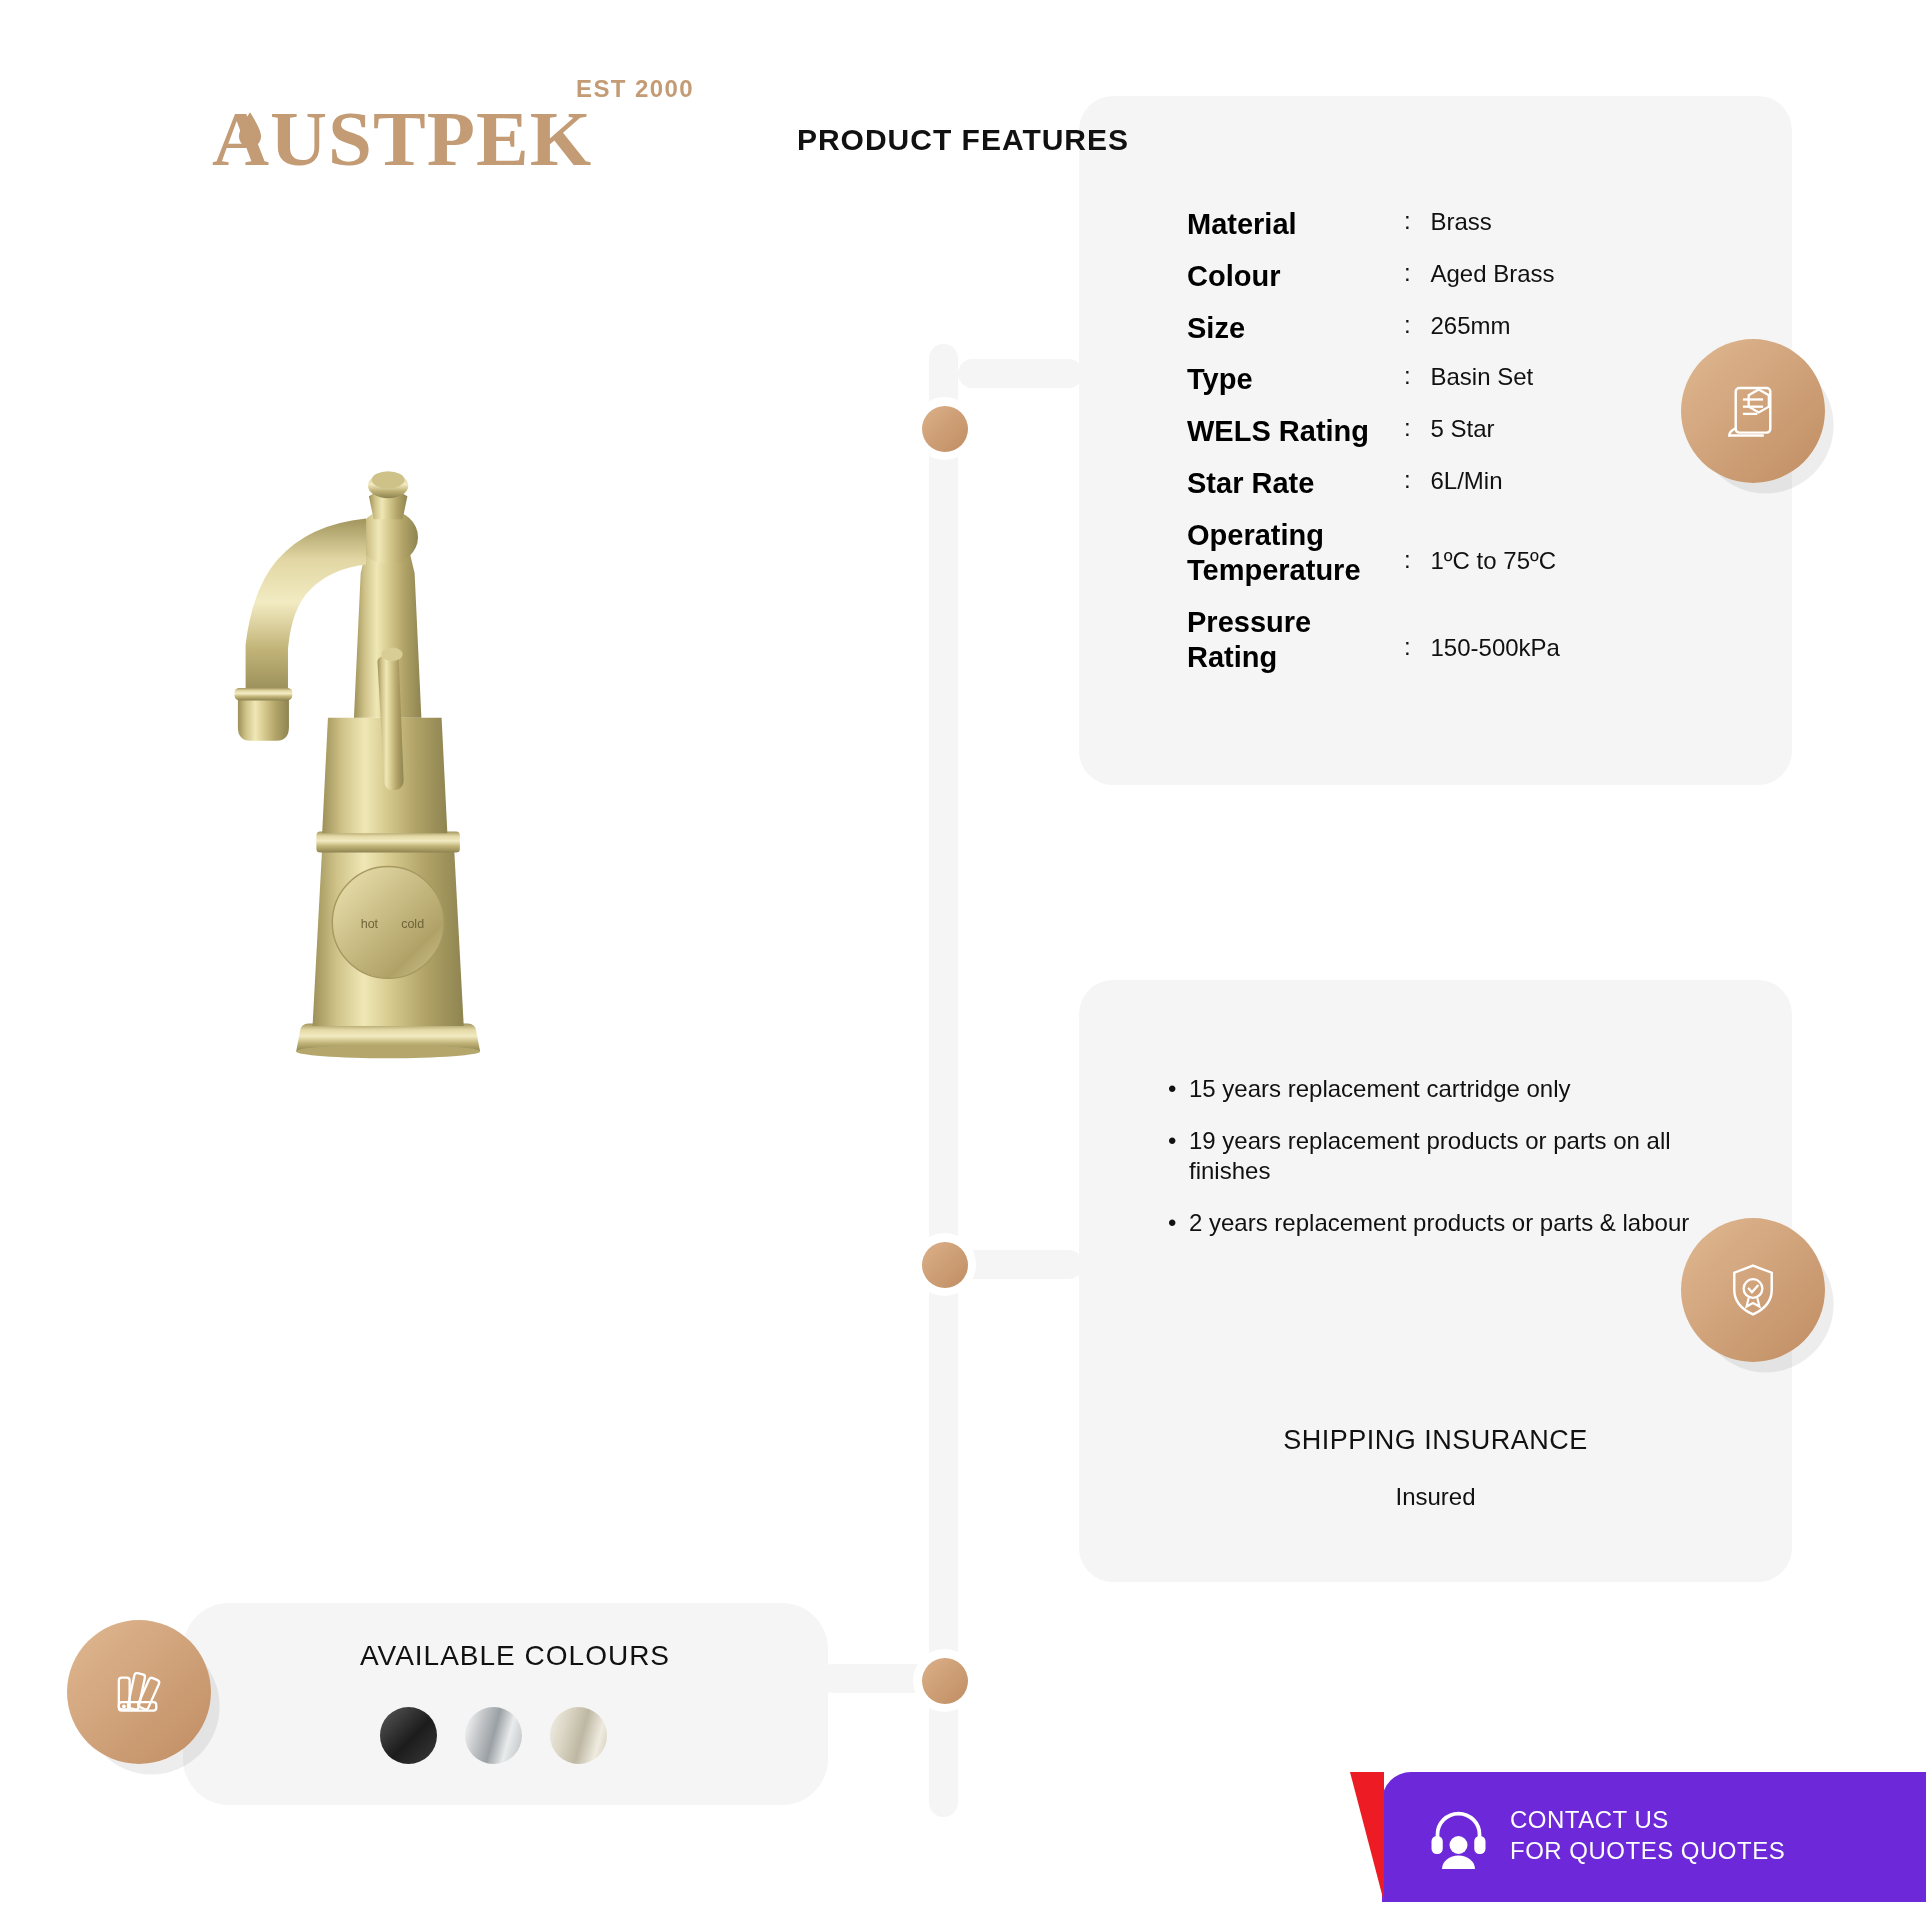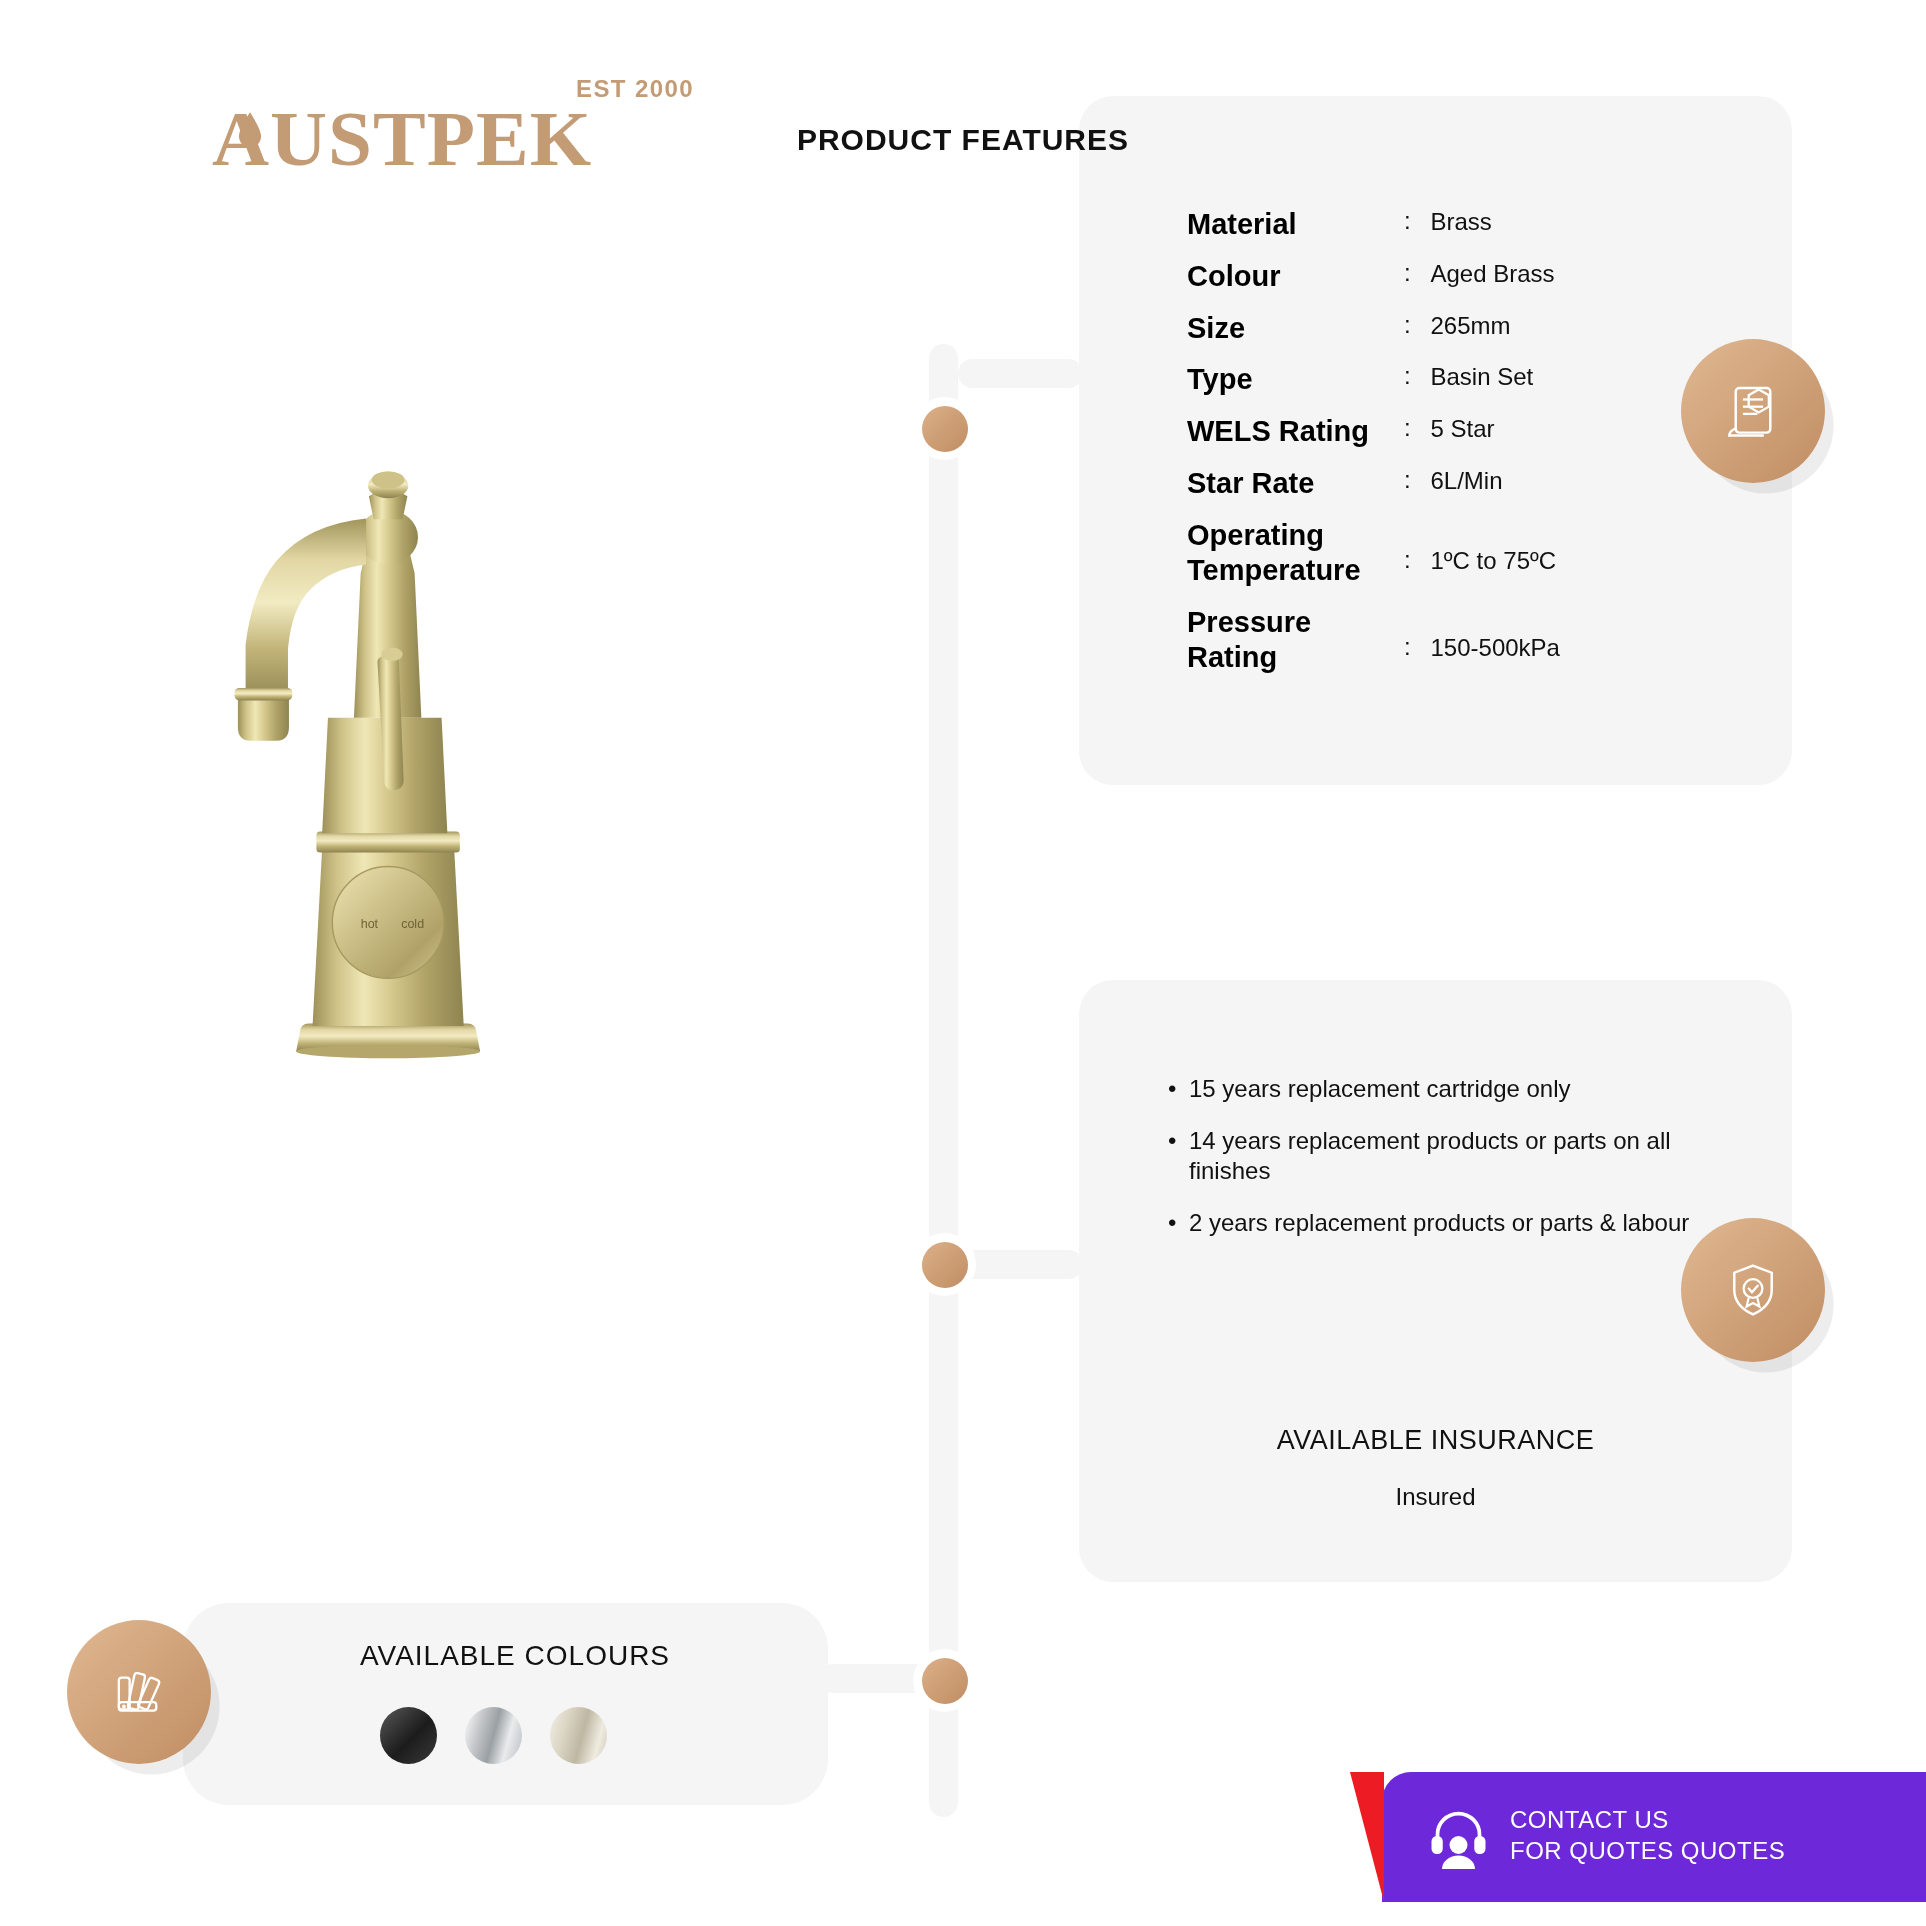--- a/index.html
+++ b/index.html
@@ -420,29 +420,29 @@
 
   <div class="card card-warranty"></div>
 
   <div class="warranty-list">
     <div class="warranty-item">
       <span class="bullet">•</span>
       <span>15 years replacement cartridge only</span>
     </div>
     <div class="warranty-item">
       <span class="bullet">•</span>
-      <span>14 years replacement products or parts on all finishes</span>
+      <span>19 years replacement products or parts on all finishes</span>
     </div>
     <div class="warranty-item">
       <span class="bullet">•</span>
       <span>2 years replacement products or parts &amp; labour</span>
     </div>
   </div>
 
-  <div class="shipping-title">AVAILABLE INSURANCE</div>
+  <div class="shipping-title">SHIPPING INSURANCE</div>
   <div class="shipping-value">Insured</div>
 
   <div class="badge badge-warranty">
     <svg width="72" height="72" viewBox="0 0 100 100">
       <path d="M50 16 L76 26 v24 q0 22 -26 34 q-26 -12 -26 -34 V26 z" fill="none" stroke="#ffffff" stroke-width="3.4"></path>
       <circle cx="50" cy="48" r="13" fill="none" stroke="#ffffff" stroke-width="3.2"></circle>
       <path d="M44 48 l4.5 5 l8 -9" fill="none" stroke="#ffffff" stroke-width="3.2" stroke-linecap="round"></path>
       <path d="M44 61 l-3 12 l9 -5 l9 5 l-3 -12" fill="none" stroke="#ffffff" stroke-width="3"></path>
     </svg>
   </div>

